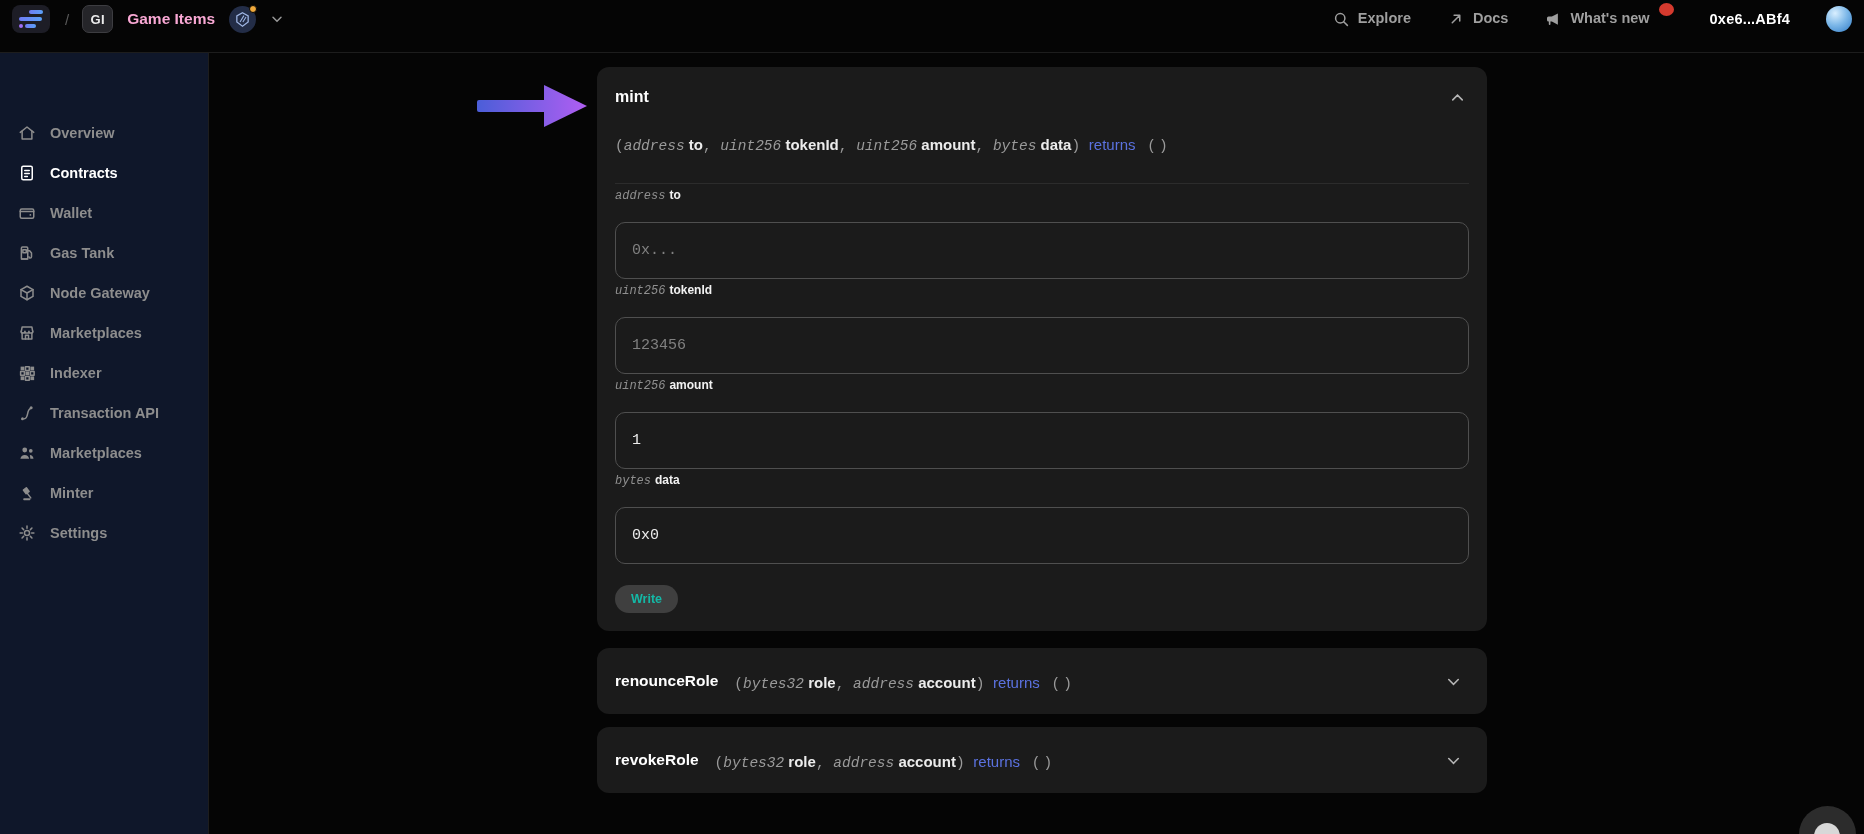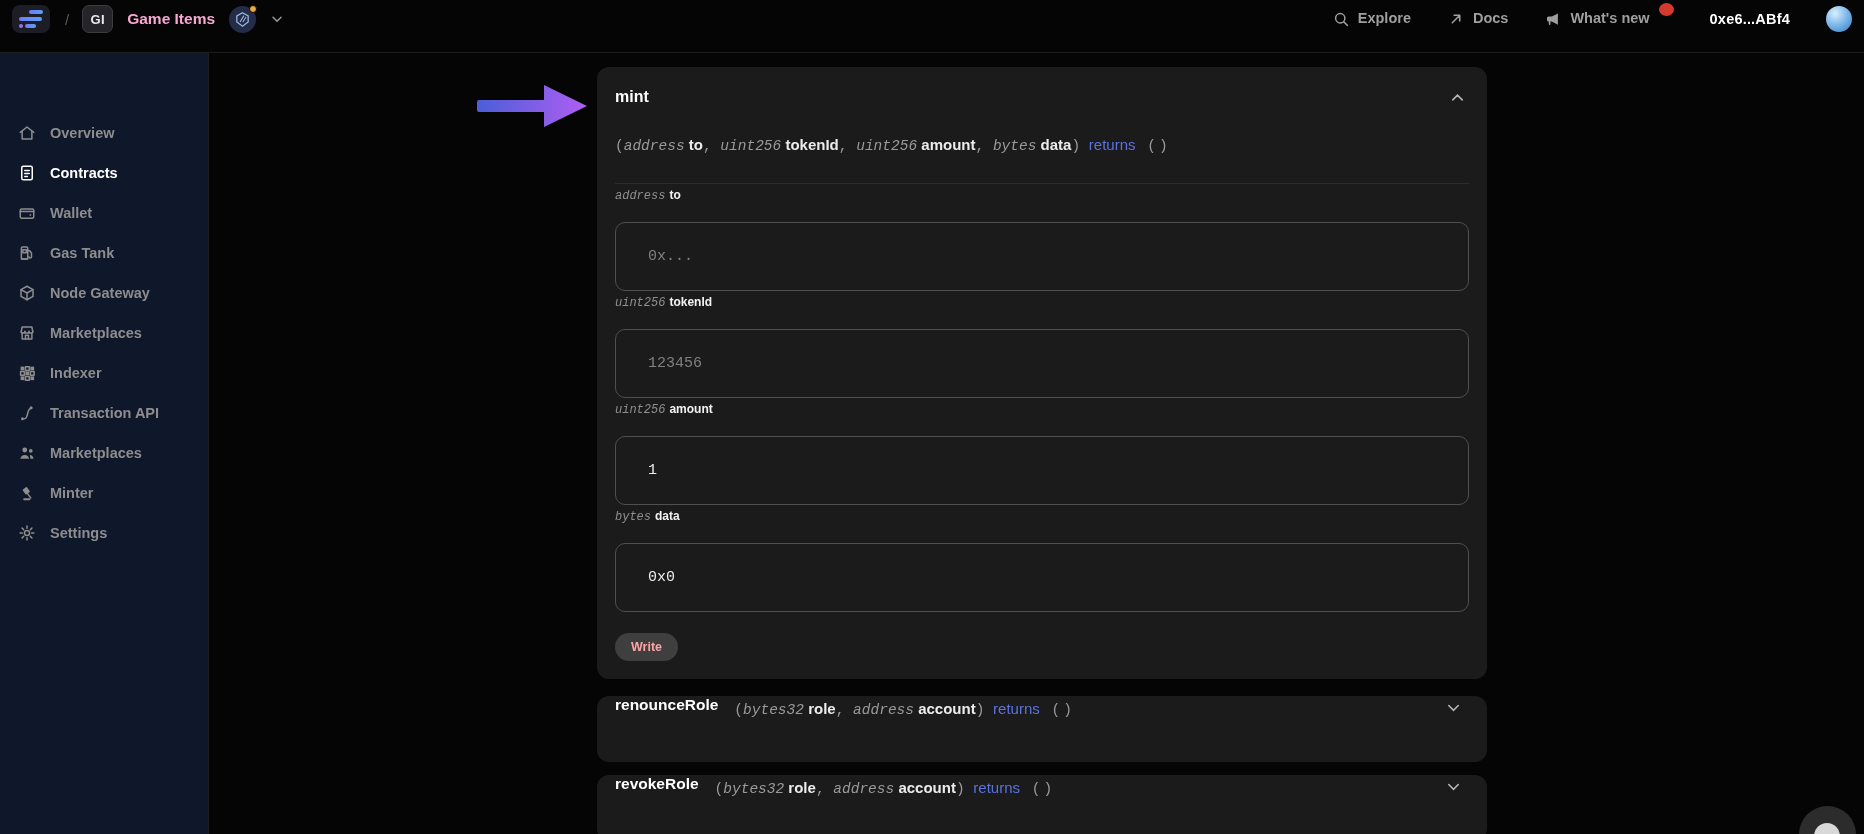--- a/index.html
+++ b/index.html
@@ -95,35 +95,35 @@
   .sig .n  { color:#ececec; font-weight:bold; }
   .sig .r  { color:#5b72e0; font-weight:500; }
   .sig .rp { color:#9a9a9a; font-family:"Liberation Mono","DejaVu Sans Mono",monospace; font-size:14.5px; letter-spacing:3px; }
 
   .divider { margin-top:28px; border-top:1px solid #2c2c2c; }
 
   .field-label { margin-top:3px; font-size:12px; line-height:16px; }
   .field-label .t { color:#8f8f8f; font-family:"Liberation Mono","DejaVu Sans Mono",monospace; font-style:italic; }
   .field-label .n { color:#f2f2f2; font-weight:bold; margin-left:4px; }
   .field-input {
-    margin-top:18px; width:100%; height:69px;
+    margin-top:18px; width:100%; height:57px;
     background:transparent; border:1px solid #4f4f4f; border-radius:10px;
     color:#ececec; font-family:"Liberation Mono","DejaVu Sans Mono",monospace;
-    font-size:15px; padding:0 32px; outline:none; display:block;
+    font-size:15px; padding:0 16px; outline:none; display:block;
   }
   .field-input::placeholder { color:#818181; }
 
   .write-btn {
     margin-top:21px; height:28px; padding:0 16px; border:none; border-radius:14px;
-    background:#3f3f3f; color:#fca5a5; font-family:"Liberation Sans",sans-serif;
+    background:#3f3f3f; color:#14b8a6; font-family:"Liberation Sans",sans-serif;
     font-size:12.5px; font-weight:bold; cursor:pointer; display:inline-block;
   }
 
   .card.collapsed {
-    height:66px; display:flex; align-items:flex-start;
+    height:66px; display:flex; align-items:center;
     padding:0 22px 0 18px;
   }
   .card.collapsed:nth-of-type(1) { margin-top:17px; }
   .cc-name { font-size:15.5px; font-weight:bold; color:#ffffff; }
   .cc-sig { margin-left:16px; margin-top:4px; flex:1; }
   .collapsed + .collapsed { margin-top:13px; }
 
   
   .annot-arrow { position:absolute; left:476px; top:84px; z-index:6; pointer-events:none; }
 

